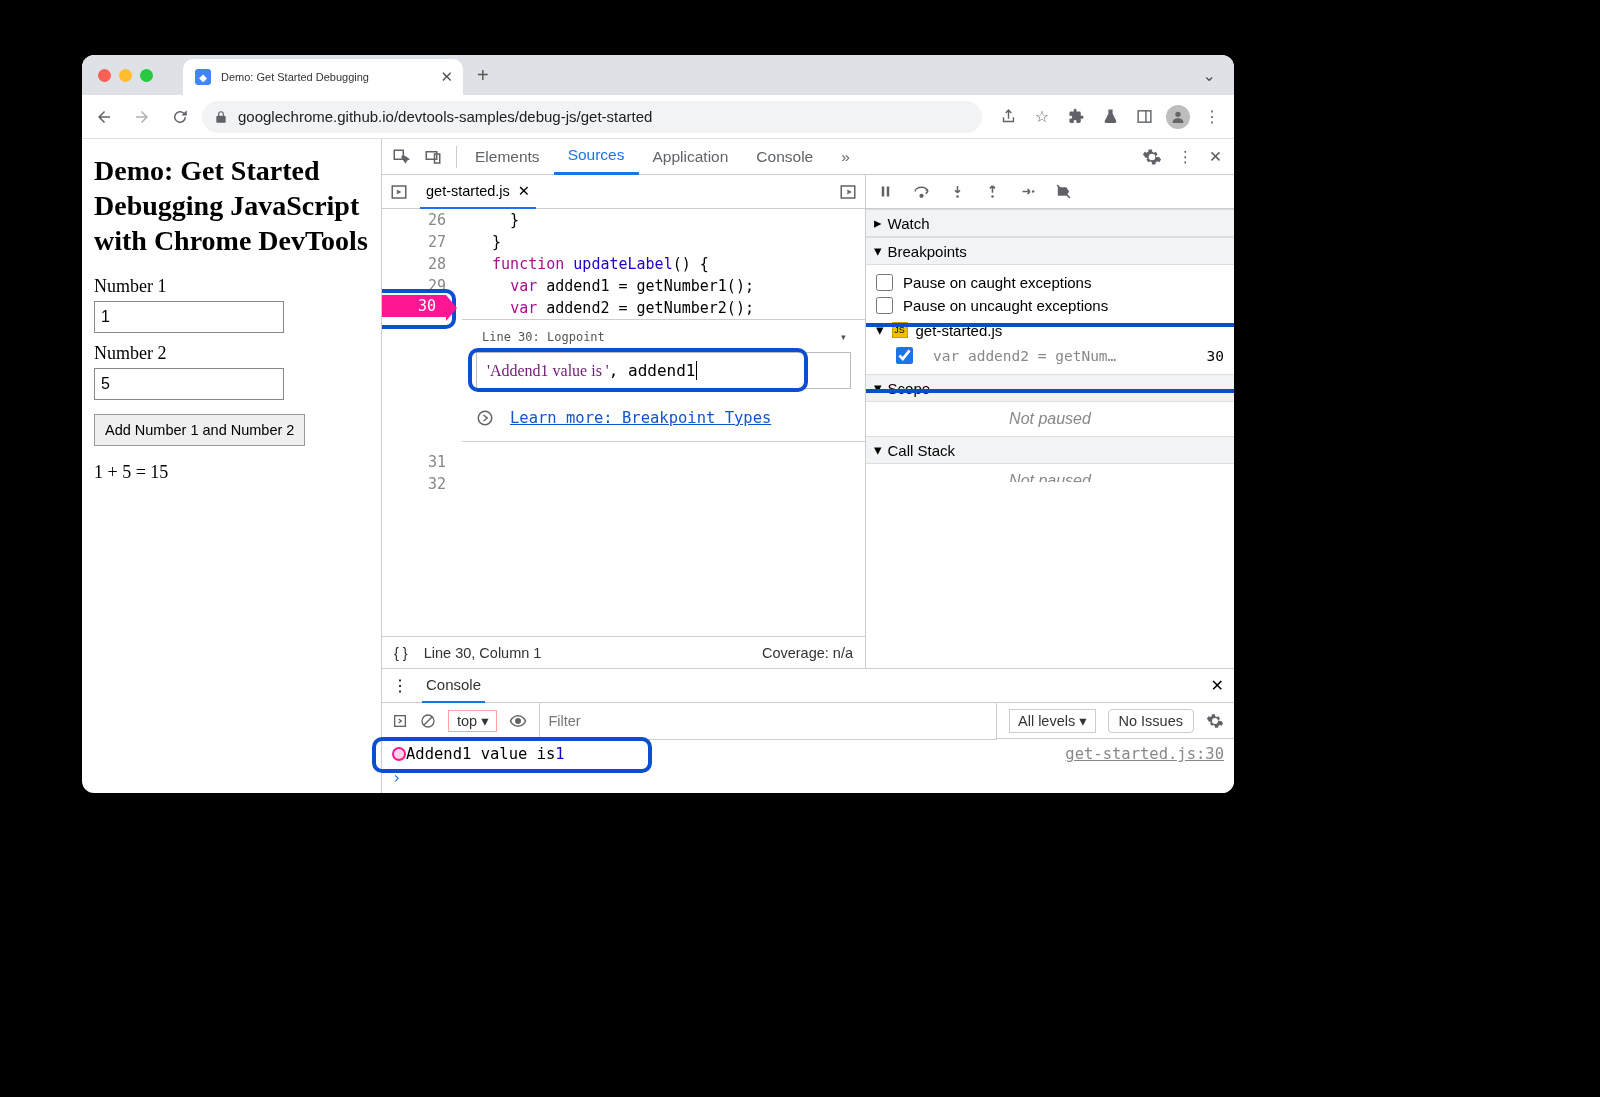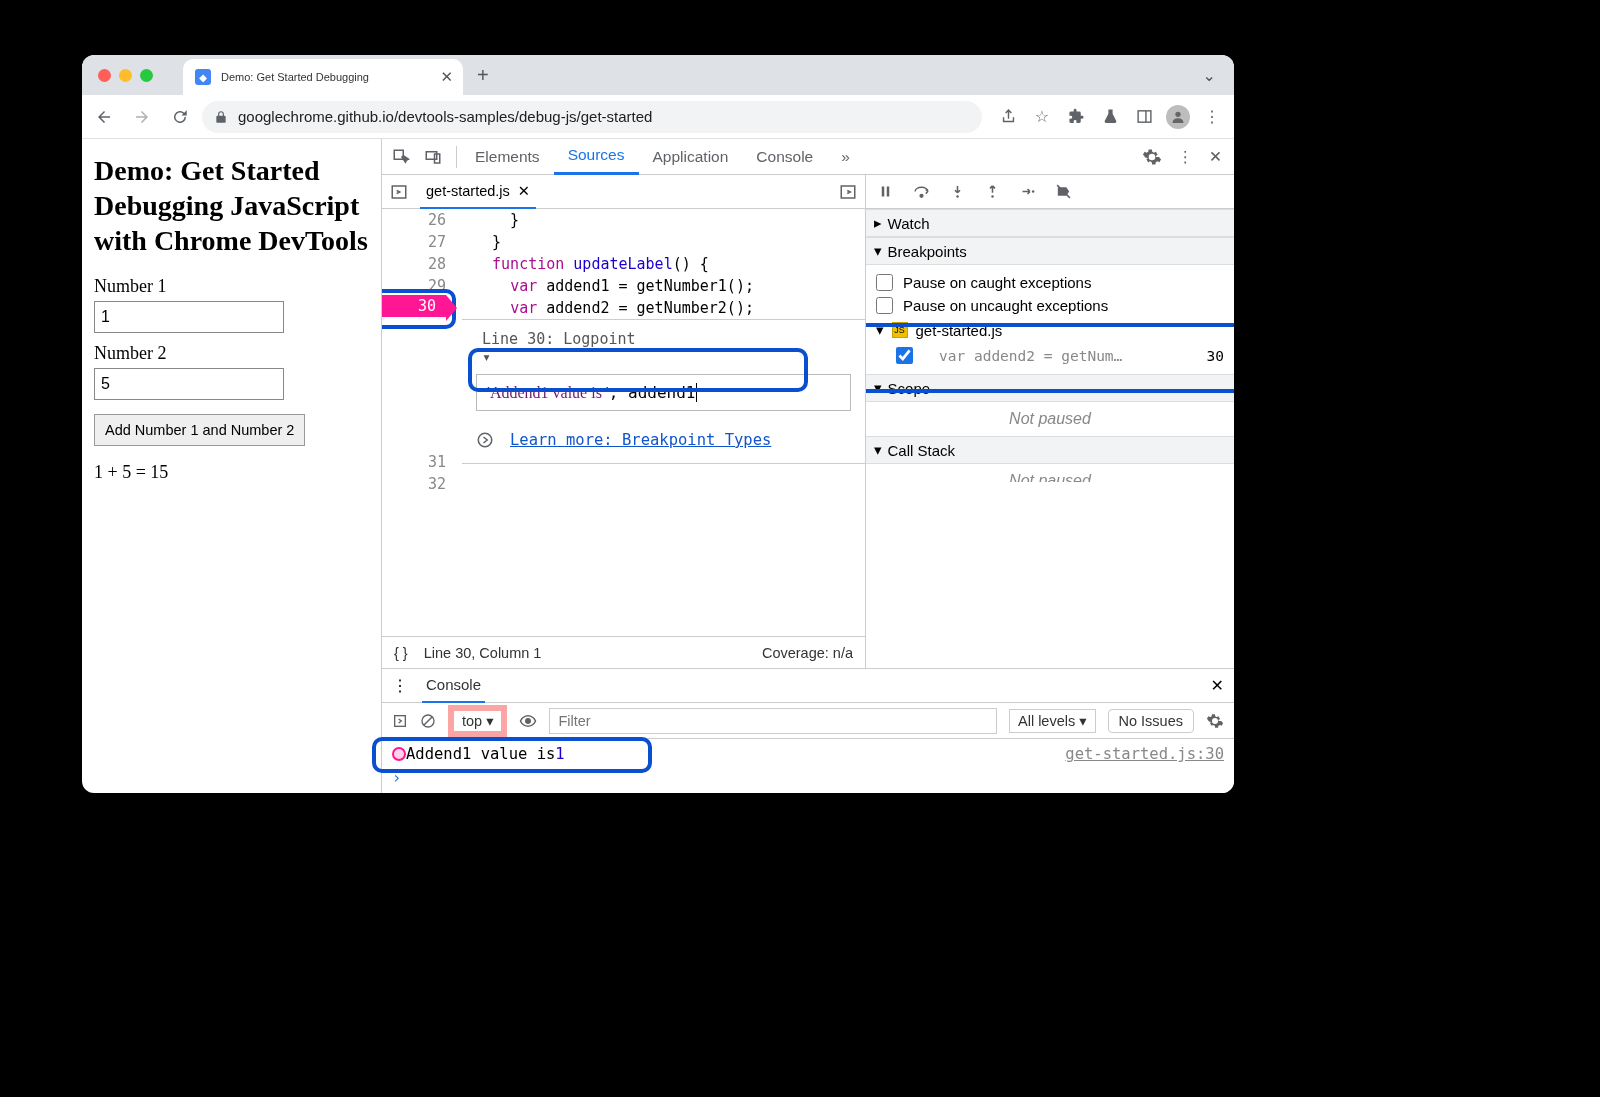--- a/index.html
+++ b/index.html
@@ -139,45 +139,45 @@
     border-left: 11px solid #ff1694;
     border-top: 13px solid transparent;
     border-bottom: 13px solid transparent;
   }
   .hl-ring { position: absolute; border: 4px solid #0b4fd1; border-radius: 10px; pointer-events: none; }
   .logpoint-panel {
     position: absolute; left: 80px; right: 0; background: #fff;
     border-top: 1px solid #ccc; border-bottom: 1px solid #ccc;
     padding: 8px 14px 14px 14px;
   }
-  .lp-header { display: flex; justify-content: space-between; color: #555; font-size: 15px; padding: 2px 4px 8px 6px; flex-direction: column;}
+  .lp-header { display: flex; justify-content: space-between; color: #555; font-size: 12px; padding: 2px 4px 8px 6px;}
   .lp-input {
     border: 1px solid #bbb; padding: 8px 10px; font-family: Menlo, monospace; font-size: 16px;
   }
   .lp-learn { margin-top: 20px; display:flex;align-items:center;gap:16px;}
   .lp-learn a { color: #1155cc; text-decoration: underline; font-size: 15.5px;}
   .ed-status { height: 32px; border-top: 1px solid #ccc; display:flex;align-items:center;padding:0 12px;font-size:14.5px;color:#333;gap:16px;}
   .ed-status .cov { margin-left:auto;}
   
   .dbg-controls { height: 34px; border-bottom: 1px solid #ccc; display:flex;align-items:center;gap:20px;padding:0 12px;color:#5f6368;}
   .dbg-pane-h { background: #f1f3f4; border-bottom: 1px solid #ddd; border-top:1px solid #ddd; padding: 4px 8px; font-size: 15px; display:flex;align-items:center;gap:6px;}
   .dbg-pane-c { padding: 6px 10px; font-size: 15px; }
   .chk { display: flex; align-items: center; gap: 10px; padding: 3px 0;}
   .chk input { width: 17px; height: 17px; }
   .bp-file { display:flex;align-items:center;gap:8px;padding:4px 0;}
-  .bp-line { display:flex;align-items:center;gap:26px;padding:4px 0 4px 20px; font-family: Menlo, monospace; font-size:14.5px;}
+  .bp-line { display:flex;align-items:center;gap:20px;padding:4px 0 4px 20px; font-family: Menlo, monospace; font-size:14.5px;}
   .bp-line .ln { margin-left:auto;}
   .notpaused { text-align:center;color:#888;font-style:italic;padding:8px;}
   
   .console-drawer { border-top: 1px solid #ccc; display:flex;flex-direction:column;}
   .cd-tabs { height:34px;display:flex;align-items:center;padding:0 10px;gap:14px;border-bottom:1px solid #ccc;}
   .cd-tabs .ctab { height:34px;display:flex;align-items:center;border-bottom:2px solid #1a73e8;color:#333;font-size:15px;padding:0 4px;}
   .cd-toolbar { height:36px;display:flex;align-items:center;gap:12px;padding:0 10px;border-bottom:1px solid #ccc;font-size:14.5px;color:#333;}
   .cd-toolbar select, .cd-toolbar input { font-size:14.5px;}
-  .filter { flex:1;height:26px;border:1px solid #ccc;padding:0 8px;}
+  .filter { flex:1;height:38px;border:1px solid #ccc;padding:0 8px;}
   .levels { border:1px solid #ccc;padding:3px 8px;}
   .issues { border:1px solid #ccc;padding:3px 10px;border-radius:4px;}
   .console-out { padding: 6px 10px; font-family: Menlo, monospace; font-size: 15.5px; position:relative;}
   .console-line { display:flex;align-items:center;}
   .logpoint-dot { width:14px;height:14px;border-radius:50%;border:2px solid #ff1694;background:#ffd4ea;}
   .src-link { margin-left:auto;color:#888;text-decoration:underline;}
   .prompt { color:#1a73e8;margin-top:6px;}
   svg { display:block; }
 </style>
 </head>
@@ -467,21 +467,21 @@
                 <rect x="4" y="4" width="16" height="16"></rect>
                 <polyline points="10,9 14,12 10,15"></polyline>
               </svg>
           </span>
           <span>
             <svg width="16" height="16" viewBox="0 0 24 24" fill="none" stroke="#5f6368" stroke-width="2">
                 <circle cx="12" cy="12" r="9"></circle>
                 <line x1="6" y1="18" x2="18" y2="6"></line>
               </svg>
           </span>
-          <span style="border:6px solid #fca5a5;padding:2px 8px;display:flex;align-items:center;gap:4px;">
+          <span style="border:1px solid #fca5a5;padding:2px 8px;display:flex;align-items:center;gap:4px;">
             <span>top</span> ▾
           </span>
           <span>
             <svg width="18" height="18" viewBox="0 0 24 24" fill="none" stroke="#5f6368" stroke-width="2">
                 <circle cx="12" cy="12" r="3" fill="#5f6368"></circle>
                 <path d="M2 12s3-7 10-7 10 7 10 7-3 7-10 7S2 12 2 12z"></path>
               </svg>
           </span>
           <input class="filter" placeholder="Filter" style="">
           <span class="levels"><span>All levels</span> ▾</span>

